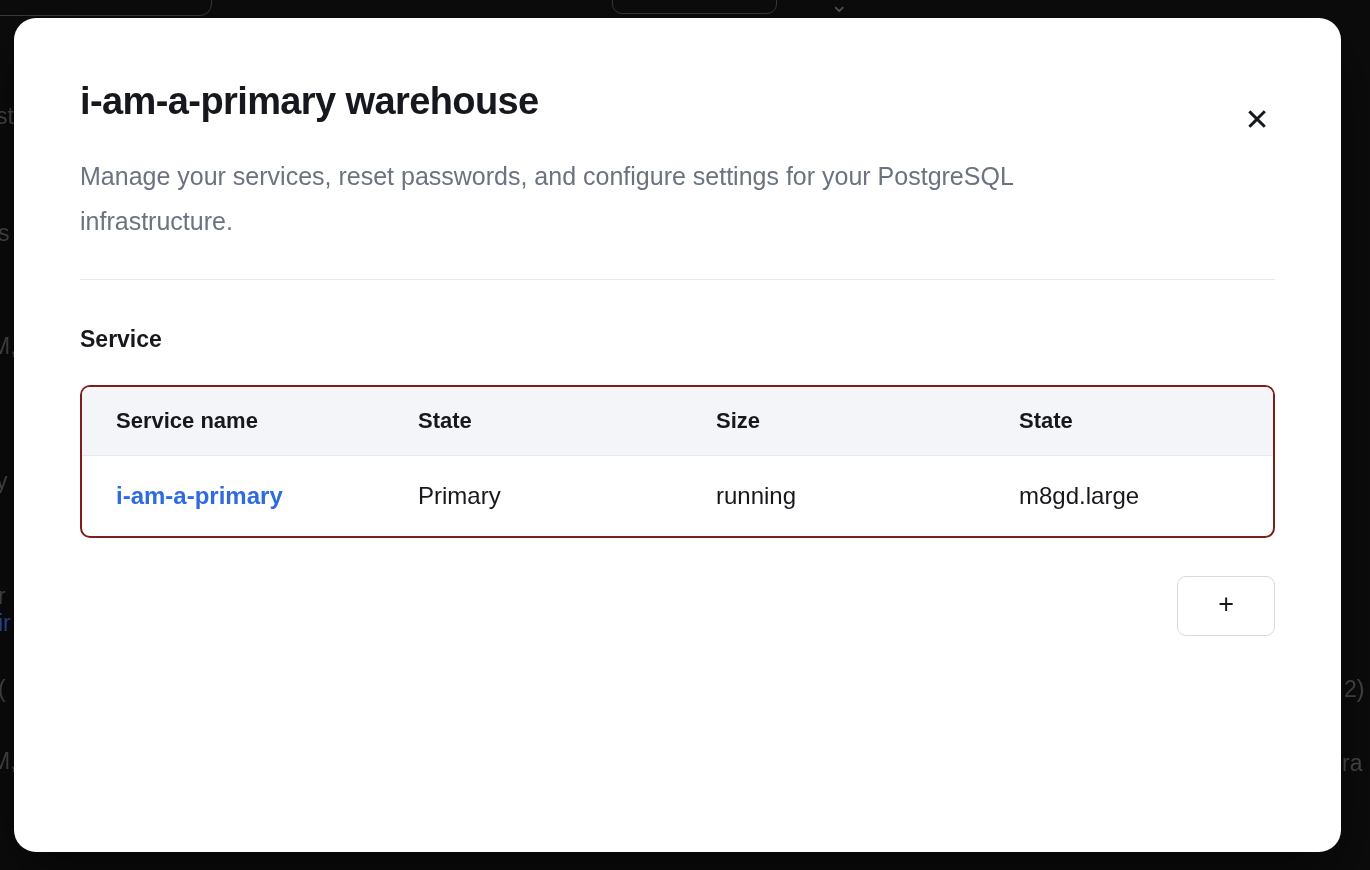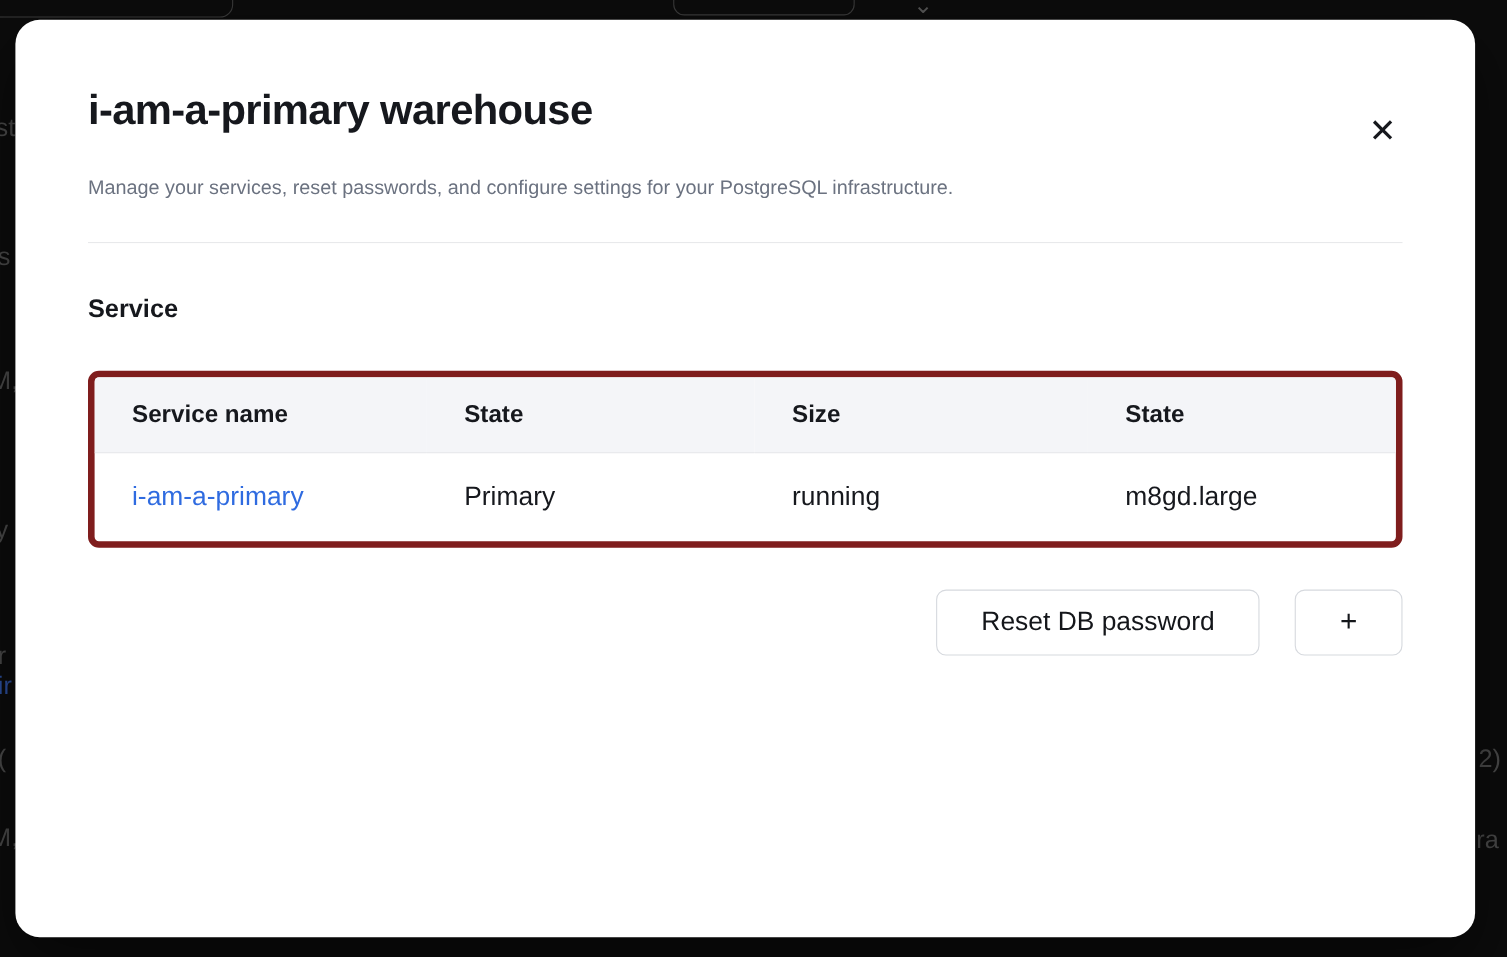--- a/index.html
+++ b/index.html
@@ -68,41 +68,41 @@
     width: 44px; height: 44px;
     background: none; border: none;
     font-size: 30px; line-height: 44px;
     color: #16181d;
     cursor: pointer;
     padding: 0;
     font-family: inherit;
   }
   .modal-desc {
     margin-top: 30px;
-    font-size: 18px;
+    font-size: 25px;
     line-height: 1.82;
     color: #6b7280;
     max-width: 1060px;
   }
   .divider {
     margin-top: 34px;
     border: none;
     border-top: 1px solid #e8e9eb;
   }
   .section-heading {
     margin-top: 46px;
     font-size: 23px;
     font-weight: 700;
     color: #16181d;
   }
 
   
   .table-wrap {
-    margin-top: 43px;
-    border: 6px solid #7f1d1d;
+    margin-top: 32px;
+    border: 2px solid #7f1d1d;
     border-radius: 10px;
     overflow: hidden;
   }
   table.services {
     width: 100%;
     border-collapse: collapse;
     table-layout: fixed;
   }
   table.services col.c1 { width: 302px; }
   table.services col.c2 { width: 298px; }
@@ -120,20 +120,21 @@
     color: #16181d;
     padding: 26px 10px 26px 34px;
     border-top: 1px solid #e8e9eb;
     white-space: nowrap;
     overflow: hidden;
   }
   a.svc-link {
     color: var(--link, #2f6be0);
     text-decoration: none;
     cursor: pointer;
+    font-weight: bold;
   }
   .truncate-link {
     display: inline-block;
     max-width: 238px;
     overflow: hidden;
     white-space: nowrap;
     vertical-align: bottom;
   }
 
   
@@ -220,20 +221,17 @@
           <td>Primary</td>
           <td>running</td>
           <td>m8gd.large</td>
         </tr>
       </tbody>
     </table>
   </div>
 
   <div class="footer-actions">
     <button class="action-btn">
-      <span>Reset DB password</span>
-    </button>
-    <button class="action-btn">
       <span class="plus-glyph">+</span>
     </button>
   </div>
 
 </div>
 
 </body></html>

